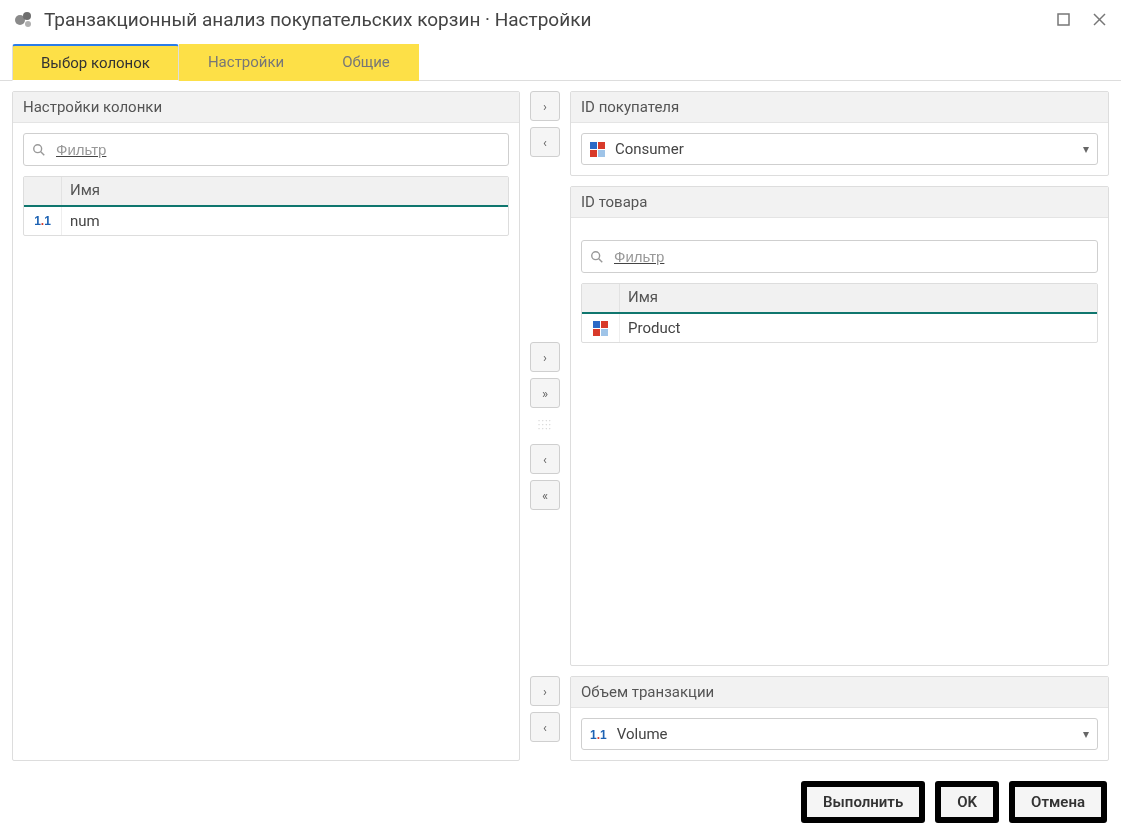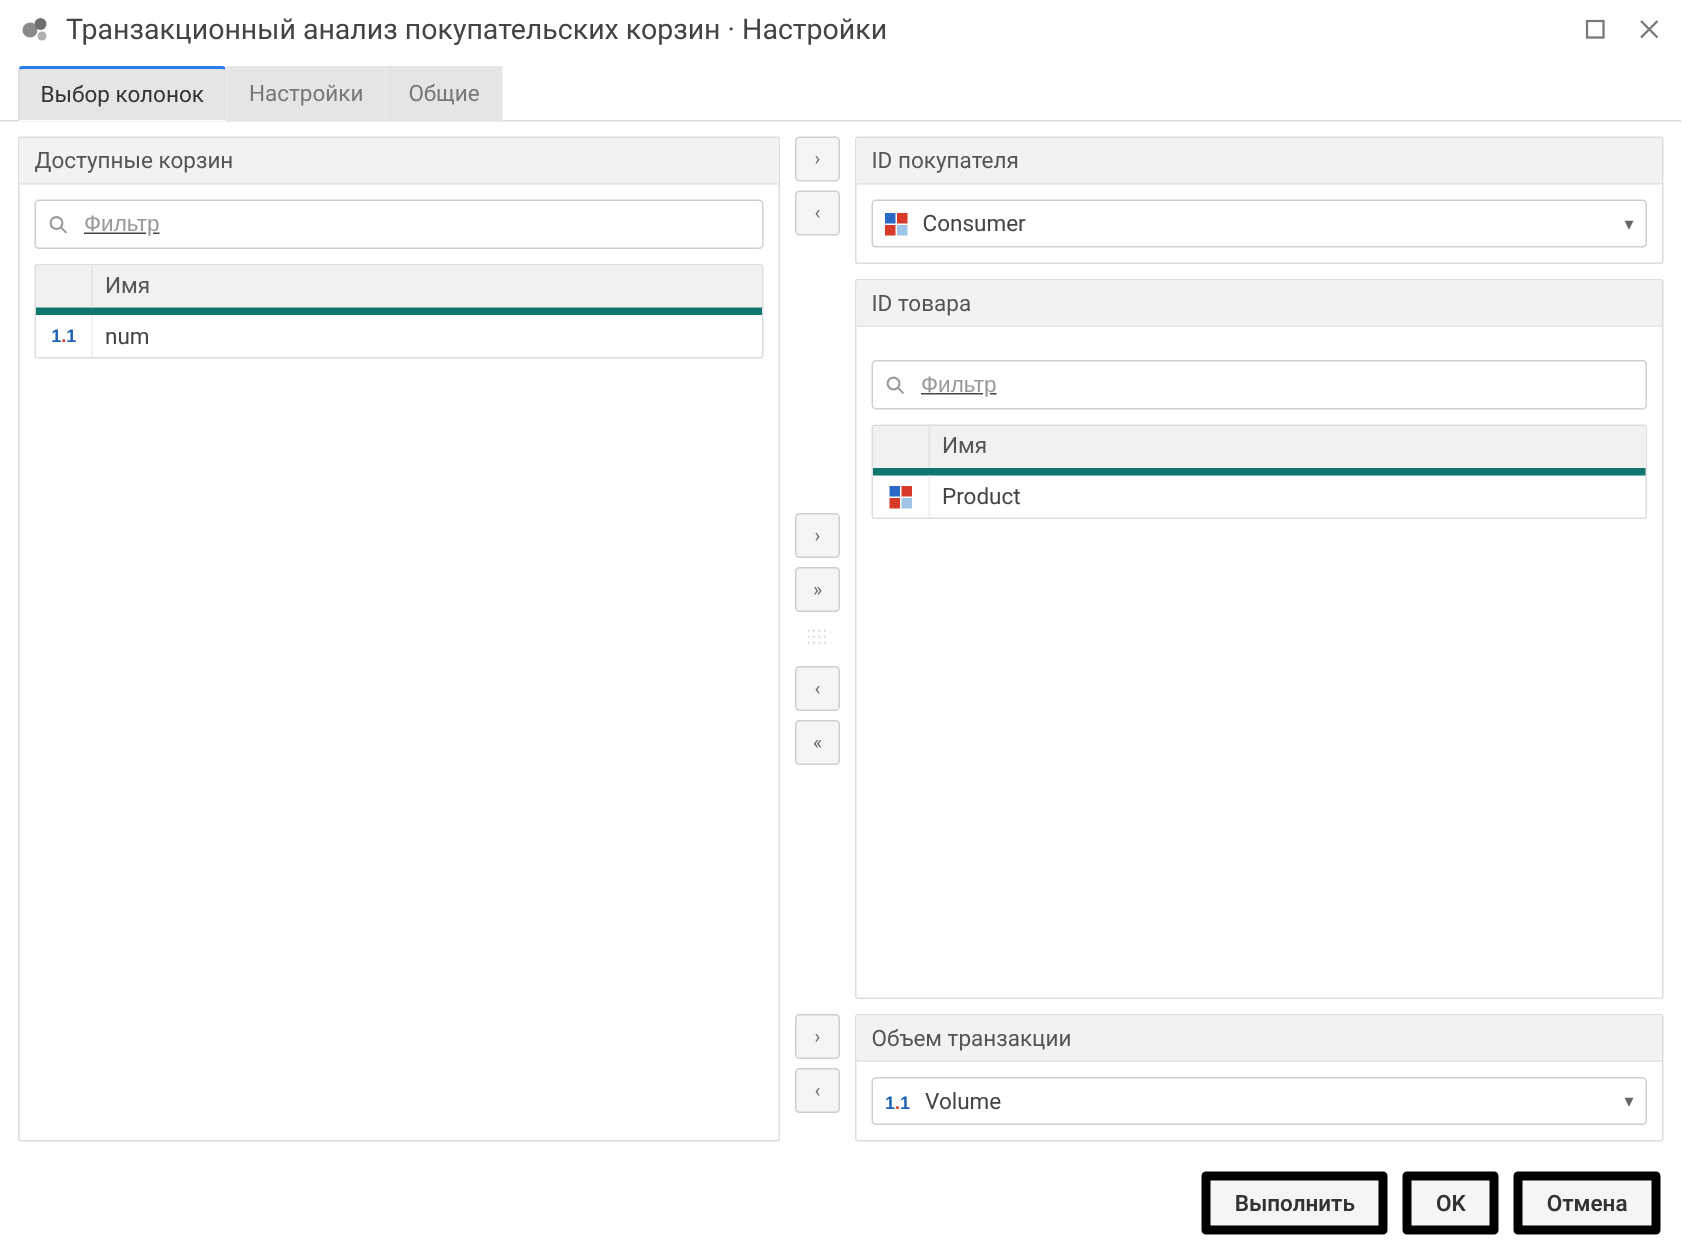--- a/index.html
+++ b/index.html
@@ -28,28 +28,28 @@
   }
   .app-icon { width: 20px; height: 20px; display: inline-flex; align-items: center; justify-content: center; }
 
   .tabs {
     display: flex;
     padding: 0 12px;
     border-bottom: 1px solid #ddd;
     margin-top: 6px;
   }
   .tab {
-    padding: 8px 14px;
+    padding: 8px 28px;
     color: #777;
     cursor: pointer;
     border: 1px solid transparent;
     border-bottom: none;
     position: relative;
     top: 1px;
-    background: #e5e5e5;
+    background: #fde047;
   }
   .tab.active {
     color: #333;
     border: 1px solid #ddd;
     border-top: 2px solid #2b7de9;
     border-bottom: 1px solid #fff;
     border-radius: 3px 3px 0 0;
   }
 
   .content {
@@ -122,21 +122,21 @@
     color: #444;
     text-decoration: underline;
   }
   .filter-box input::placeholder { color: #999; }
 
   .tbl {
     border: 1px solid #ddd;
     border-radius: 2px;
   }
   .tbl-head {
-    display: flex; background: #f1f1f1; border-bottom: 5px solid #0f766e;
+    display: flex; background: #f1f1f1; border-bottom: 2px solid #0f766e;
   }
   .tbl-head .c-icon { width: 38px; border-right: 1px solid #e2e2e2; height: 28px; }
   .tbl-head .c-name { flex: 1; padding: 4px 8px; color: #555; }
   .tbl-row { display: flex; align-items: center; }
   .tbl-row .c-icon {
     width: 38px; height: 28px; display:flex; align-items:center; justify-content:center;
     border-right: 1px solid #eee;
   }
   .tbl-row .c-name { flex: 1; padding: 4px 8px; }
 
@@ -200,21 +200,21 @@
   <div class="tabs">
     <div class="tab active">Выбор колонок</div>
     <div class="tab">Настройки</div>
     <div class="tab">Общие</div>
   </div>
 
   <div class="content">
 
     <div class="left-col">
       <div class="panel">
-        <div class="panel-header">Доступные корзин</div>
+        <div class="panel-header">Настройки колонки</div>
         <div class="panel-body">
           <div class="filter-box">
             <span>
               <svg width="14" height="14" viewBox="0 0 16 16">
                   <circle cx="6.5" cy="6.5" r="4.5" fill="none" stroke="#999" stroke-width="1.6"></circle>
                   <line x1="10" y1="10" x2="14" y2="14" stroke="#999" stroke-width="1.6"></line>
                 </svg>
             </span>
             <input type="text" placeholder="Фильтр" style="">
           </div>

